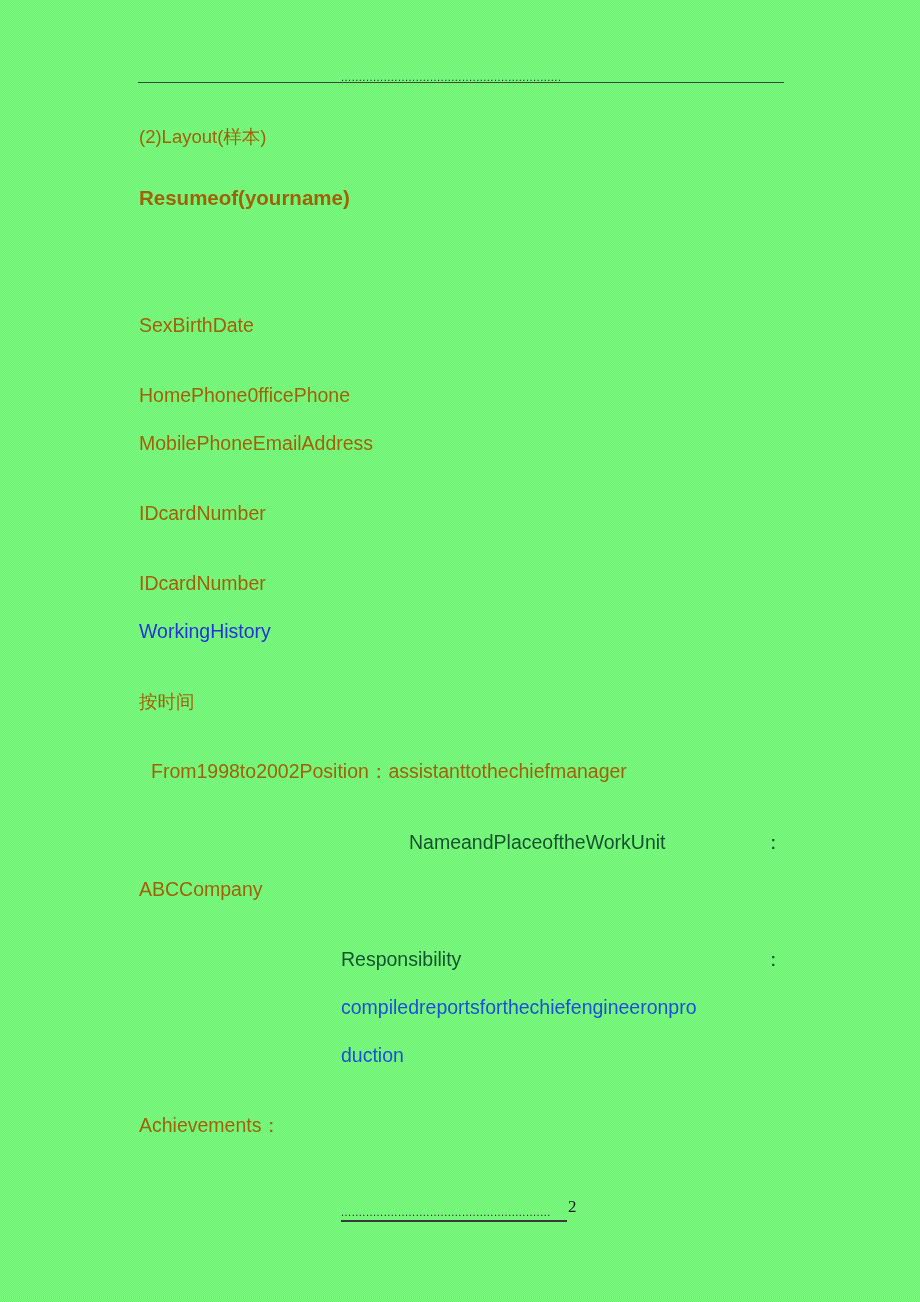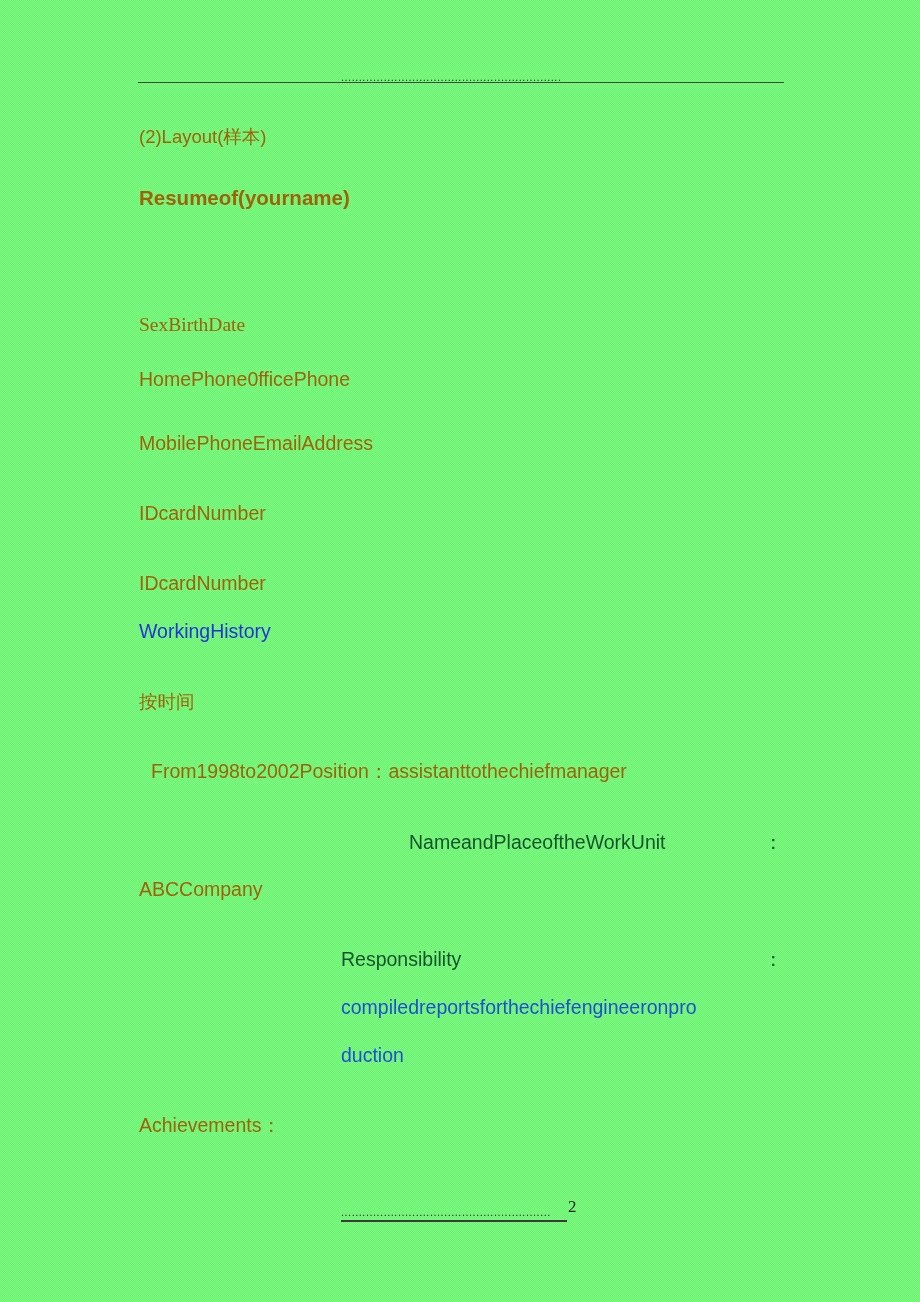--- a/index.html
+++ b/index.html
@@ -137,23 +137,23 @@
   <div class="header-rule"></div>
   <div class="header-leader">
     <span class="dots">..............................................................</span>
   </div>
 
   <div class="line l-indent0 small-cn" style="top:124px;">(2)Layout(样本)</div>
 
   <div class="line l-indent0 bold" style="top:172px;">Resumeof(yourname)</div>
 
 
-  <div class="line l-indent0" style="top:312px;font-family:Liberation Serif, serif;">SexBirthDate</div>
+  <div class="line l-indent0" style="top:312px;">SexBirthDate</div>
 
-  <div class="line l-indent0" style="top:366px;">HomePhone0fficePhone</div>
+  <div class="line l-indent0" style="top:382px;">HomePhone0fficePhone</div>
 
   <div class="line l-indent0" style="top:430px;">MobilePhoneEmailAddress</div>
 
   <div class="line l-indent0" style="top:500px;">IDcardNumber</div>
 
   <div class="line l-indent0" style="top:570px;">IDcardNumber</div>
 
   <div class="line l-indent0 blue" style="top:618px;">WorkingHistory</div>
 
   <div class="line l-indent0 small-cn" style="top:689px;">按时间</div>

